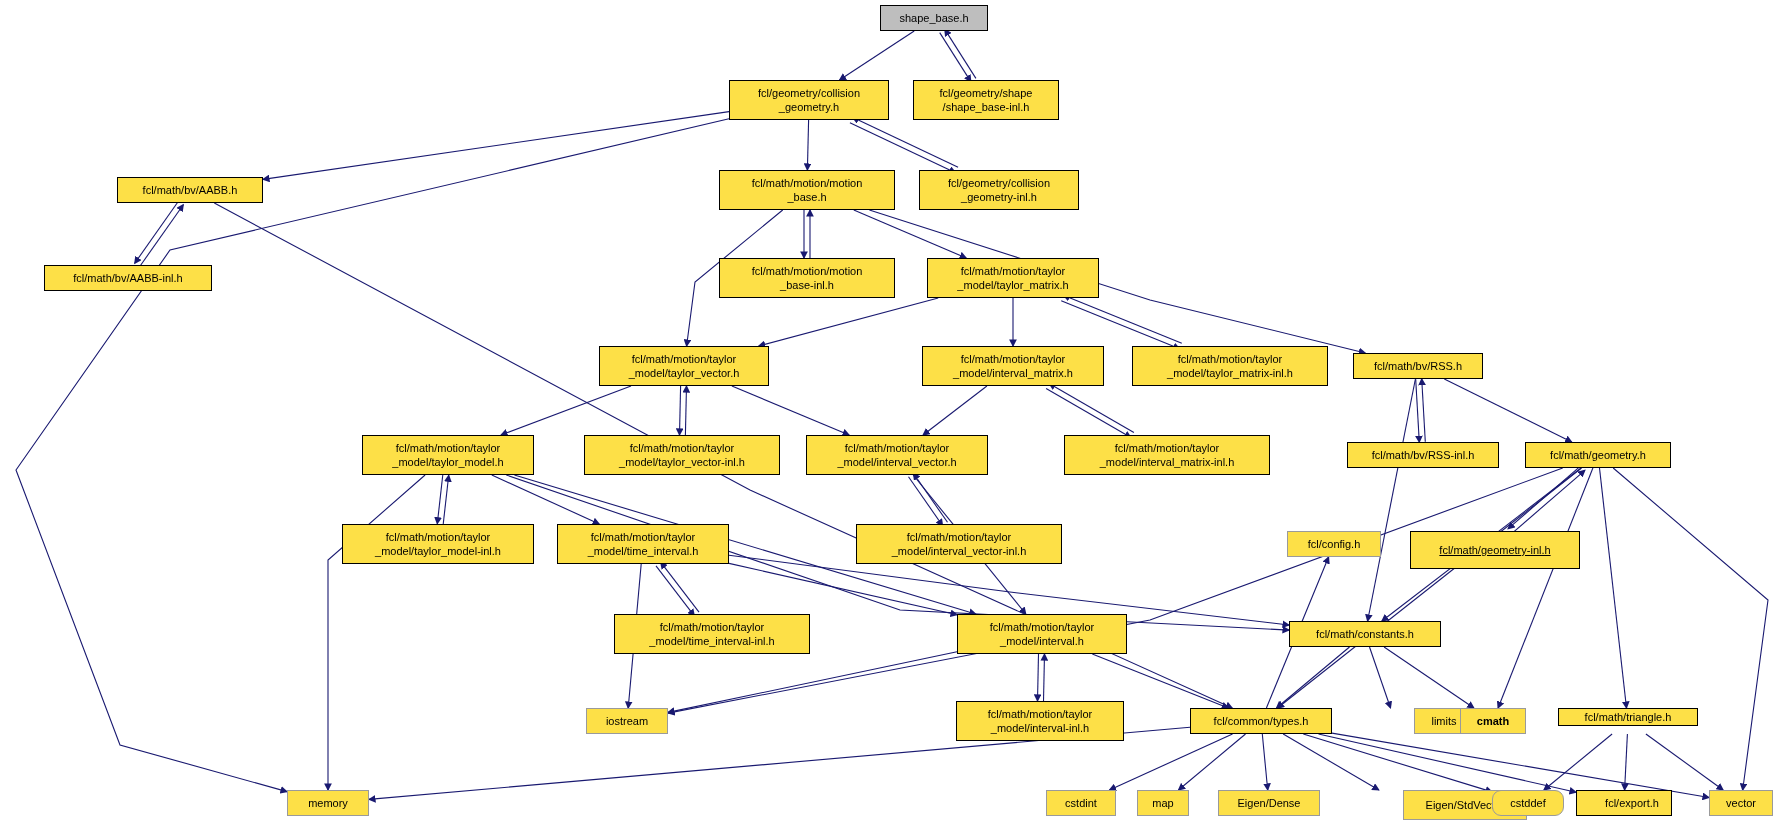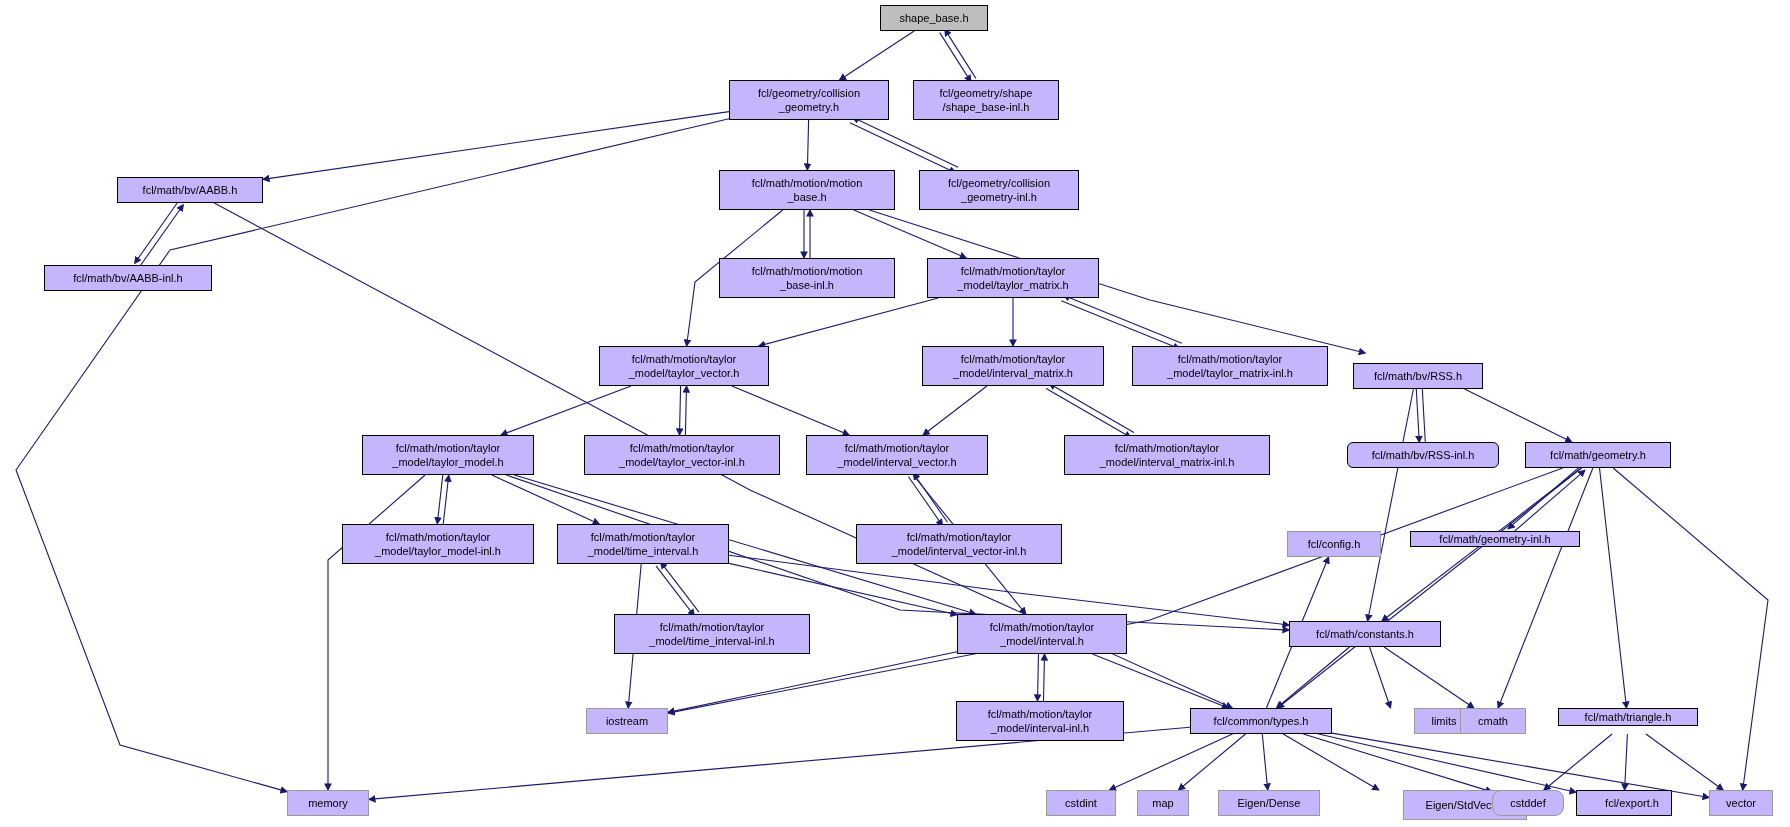--- a/index.html
+++ b/index.html
@@ -10,21 +10,21 @@
     font-family:"Liberation Sans", sans-serif;
     background:#ffffff;
   }
   #edges-svg{position:absolute;left:0;top:0;width:100%;height:100%;}
   #edges-svg path.edge{fill:none;stroke:#191970;stroke-width:1.1px;}
   .node{
     position:absolute;
     display:flex;align-items:center;justify-content:center;
     text-align:center;
     box-sizing:border-box;
-    background:#c4b5fd;
+    background:#fde047;
     border:1px solid #000000;
     color:#000000;
     font-size:11px;line-height:1.3;
     white-space:pre-line;
     cursor:pointer;
     z-index:2;
   }
   .node.selected{background:#bebebe;border-width:1px;cursor:default;}
   .node.external{border-color:#9a9a9a;cursor:default;}
 </style>
@@ -126,50 +126,50 @@
       <div class="node normal" style="left: 719px; top: 258px; width: 176px; height: 40px;"><span>fcl/math/motion/motion
 _base-inl.h</span></div>
       <div class="node normal" style="left: 927px; top: 258px; width: 172px; height: 40px;"><span>fcl/math/motion/taylor
 _model/taylor_matrix.h</span></div>
       <div class="node normal" style="left: 599px; top: 346px; width: 170px; height: 40px;"><span>fcl/math/motion/taylor
 _model/taylor_vector.h</span></div>
       <div class="node normal" style="left: 922px; top: 346px; width: 182px; height: 40px;"><span>fcl/math/motion/taylor
 _model/interval_matrix.h</span></div>
       <div class="node normal" style="left: 1132px; top: 346px; width: 196px; height: 40px;"><span>fcl/math/motion/taylor
 _model/taylor_matrix-inl.h</span></div>
-      <div class="node normal" style="left: 1353px; top: 363px; width: 130px; height: 26px;"><span>fcl/math/bv/RSS.h</span></div>
+      <div class="node normal" style="left: 1353px; top: 353px; width: 130px; height: 26px;"><span>fcl/math/bv/RSS.h</span></div>
       <div class="node normal" style="left: 362px; top: 435px; width: 172px; height: 40px;"><span>fcl/math/motion/taylor
 _model/taylor_model.h</span></div>
       <div class="node normal" style="left: 584px; top: 435px; width: 196px; height: 40px;"><span>fcl/math/motion/taylor
 _model/taylor_vector-inl.h</span></div>
       <div class="node normal" style="left: 806px; top: 435px; width: 182px; height: 40px;"><span>fcl/math/motion/taylor
 _model/interval_vector.h</span></div>
       <div class="node normal" style="left: 1064px; top: 435px; width: 206px; height: 40px;"><span>fcl/math/motion/taylor
 _model/interval_matrix-inl.h</span></div>
-      <div class="node normal" style="left: 1347px; top: 442px; width: 152px; height: 26px; border-radius: 6px;"><span>fcl/math/bv/RSS-inl.h</span></div>
+      <div class="node normal" style="left: 1347px; top: 442px; width: 152px; height: 26px;"><span>fcl/math/bv/RSS-inl.h</span></div>
       <div class="node normal" style="left: 1525px; top: 442px; width: 146px; height: 26px;"><span>fcl/math/geometry.h</span></div>
       <div class="node normal" style="left: 342px; top: 524px; width: 192px; height: 40px;"><span>fcl/math/motion/taylor
 _model/taylor_model-inl.h</span></div>
       <div class="node normal" style="left: 557px; top: 524px; width: 172px; height: 40px;"><span>fcl/math/motion/taylor
 _model/time_interval.h</span></div>
       <div class="node normal" style="left: 856px; top: 524px; width: 206px; height: 40px;"><span>fcl/math/motion/taylor
 _model/interval_vector-inl.h</span></div>
       <div class="node external" style="left: 1287px; top: 531px; width: 94px; height: 26px;"><span>fcl/config.h</span></div>
-      <div class="node normal" style="left: 1410px; top: 531px; width: 170px; height: 16px;"><span>fcl/math/geometry-inl.h</span></div>
+      <div class="node normal" style="left: 1410px; top: 531px; width: 170px; height: 38px; text-decoration: underline;"><span>fcl/math/geometry-inl.h</span></div>
       <div class="node normal" style="left: 614px; top: 614px; width: 196px; height: 40px;"><span>fcl/math/motion/taylor
 _model/time_interval-inl.h</span></div>
       <div class="node normal" style="left: 957px; top: 614px; width: 170px; height: 40px;"><span>fcl/math/motion/taylor
 _model/interval.h</span></div>
       <div class="node normal" style="left: 1289px; top: 621px; width: 152px; height: 26px;"><span>fcl/math/constants.h</span></div>
       <div class="node external" style="left: 586px; top: 708px; width: 82px; height: 26px;"><span>iostream</span></div>
       <div class="node normal" style="left: 956px; top: 701px; width: 168px; height: 40px;"><span>fcl/math/motion/taylor
 _model/interval-inl.h</span></div>
       <div class="node normal" style="left: 1190px; top: 708px; width: 142px; height: 26px;"><span>fcl/common/types.h</span></div>
       <div class="node external" style="left: 1414px; top: 708px; width: 60px; height: 26px;"><span>limits</span></div>
-      <div class="node external" style="left: 1460px; top: 708px; width: 66px; height: 26px;"><span>cmath</span></div>
+      <div class="node external" style="left: 1460px; top: 708px; width: 66px; height: 26px; font-weight: bold;"><span>cmath</span></div>
       <div class="node normal" style="left: 1558px; top: 708px; width: 140px; height: 18px;"><span>fcl/math/triangle.h</span></div>
       <div class="node external" style="left: 287px; top: 790px; width: 82px; height: 26px;"><span>memory</span></div>
       <div class="node external" style="left: 1046px; top: 790px; width: 70px; height: 26px;"><span>cstdint</span></div>
       <div class="node external" style="left: 1137px; top: 790px; width: 52px; height: 26px;"><span>map</span></div>
       <div class="node external" style="left: 1218px; top: 790px; width: 102px; height: 26px;"><span>Eigen/Dense</span></div>
       <div class="node external" style="left: 1403px; top: 790px; width: 124px; height: 30px;"><span>Eigen/StdVector</span></div>
       <div class="node external" style="left: 1492px; top: 790px; width: 72px; height: 26px; border-radius: 9px;"><span>cstddef</span></div>
       <div class="node normal" style="left: 1576px; top: 790px; width: 96px; height: 26px; padding-left: 16px;"><span>fcl/export.h</span></div>
       <div class="node external" style="left: 1709px; top: 790px; width: 64px; height: 26px;"><span>vector</span></div>
     </div>

